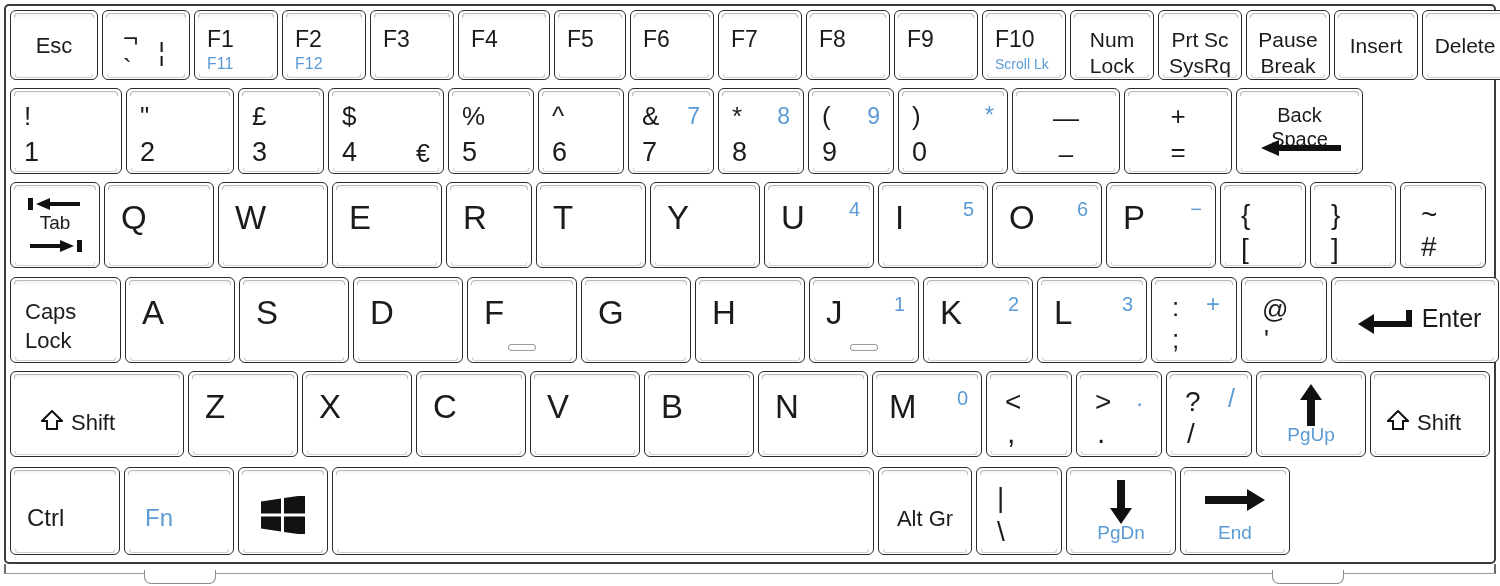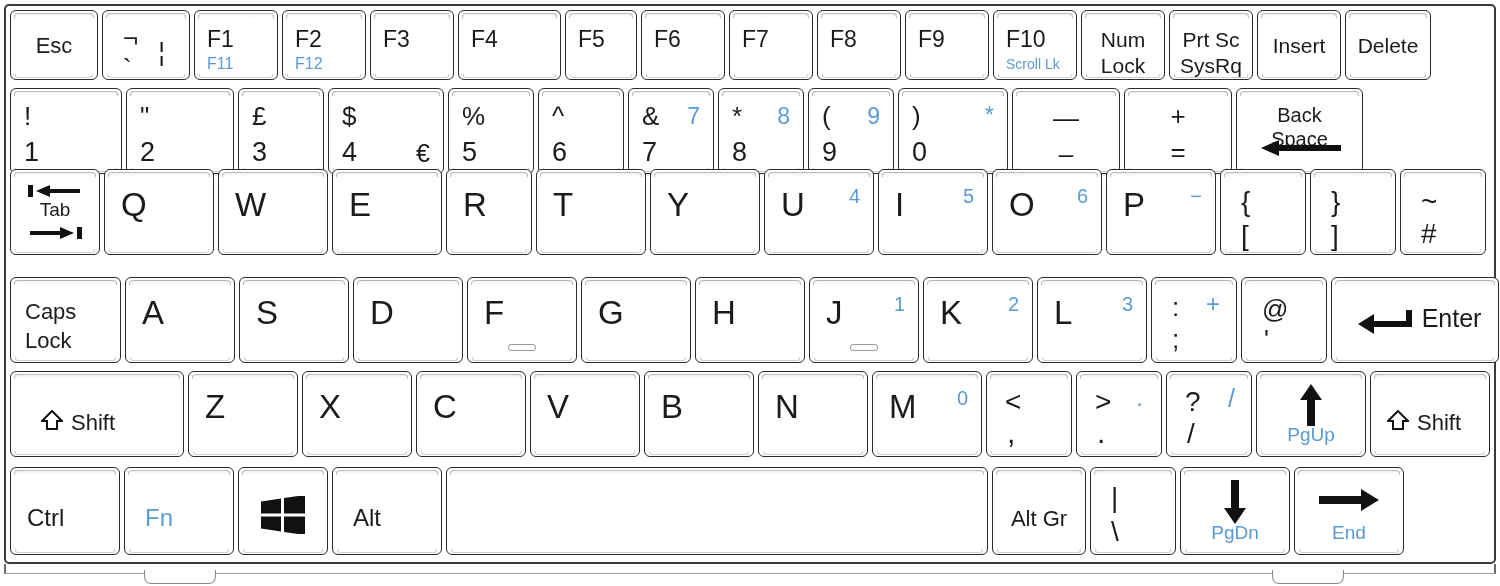--- a/index.html
+++ b/index.html
@@ -35,21 +35,21 @@
     background:#ffffff;
     box-sizing:border-box;
   }
   .foot.left{left:144px;}
   .foot.right{left:1272px;}
 
   
   .row{position:absolute;display:flex;}
   #row-fn     {left:10px; top:10px;  }
   #row-num    {left:10px; top:88px;  }
-  #row-qwerty {left:10px; top:169px; }
+  #row-qwerty {left:10px; top:182px; }
   #row-home   {left:10px; top:277px; }
   #row-zxcv   {left:10px; top:371px; }
   #row-bottom {left:10px; top:467px; }
 
   
   .key{
     position:relative;
     box-sizing:border-box;
     height:66px;
     margin-right:4px;
@@ -161,21 +161,21 @@
     </div>
 
     <div class="key" style="width:84px">
       <span class="lbl fn-main">F2</span>
       <span class="lbl fn-sub">F12</span>
     </div>
 
     <div class="key" style="width:84px">
       <span class="lbl fn-main">F3</span>
     </div>
-    <div class="key" style="width:103px">
+    <div class="key" style="width:92px">
       <span class="lbl fn-main">F4</span>
     </div>
     <div class="key" style="width:72px">
       <span class="lbl fn-main">F5</span>
     </div>
     <div class="key" style="width:84px">
       <span class="lbl fn-main">F6</span>
     </div>
     <div class="key" style="width:84px">
       <span class="lbl fn-main">F7</span>
@@ -193,20 +193,23 @@
     </div>
 
     <div class="key" style="width:84px">
       <span class="lbl word two-line" style="font-size:21px;top:16px;"><span>Num</span><br><span>Lock</span></span>
     </div>
 
     <div class="key" style="width:84px">
       <span class="lbl word two-line" style="font-size:21px;top:16px;"><span>Prt Sc</span><br><span>SysRq</span></span>
     </div>
 
+    <div class="key" style="width:84px">
+      <span class="lbl word two-line" style="font-size:21px;top:16px;"><span>Pause</span><br><span>Break</span></span>
+    </div>
 
     <div class="key" style="width:84px">
       <span class="lbl word one-line" style="font-size:21px;">Insert</span>
     </div>
 
     <div class="key" style="width:86px;margin-right:0">
       <span class="lbl word one-line" style="font-size:21px;">Delete</span>
     </div>
   </div>
 
@@ -503,23 +506,20 @@
       <span class="arrow-svg" style="top:28px;">
         <svg width="44" height="38" viewBox="0 0 44 38">
           <path d="M0 5.5 L20 2.5 L20 17.5 L0 17.5 Z" fill="#111"></path>
           <path d="M23 2 L44 -1 L44 17.5 L23 17.5 Z" fill="#111"></path>
           <path d="M0 20.5 L20 20.5 L20 35.5 L0 32.5 Z" fill="#111"></path>
           <path d="M23 20.5 L44 20.5 L44 39 L23 36 Z" fill="#111"></path>
         </svg>
       </span>
     </div>
 
-    <div class="key" style="width:110px">
-      <span class="lbl" style="left:20px;top:38px;font-size:24px;">Alt</span>
-    </div>
 
     <div class="key" style="width:542px"></div>
 
     <div class="key" style="width:94px">
       <span class="lbl" style="left:0;right:0;text-align:center;top:40px;font-size:22px;">Alt Gr</span>
     </div>
 
     <div class="key" style="width:86px">
       <span class="lbl" style="left:20px;top:16px;font-size:28px;">|</span>
       <span class="lbl" style="left:20px;top:50px;font-size:28px;">\</span>

